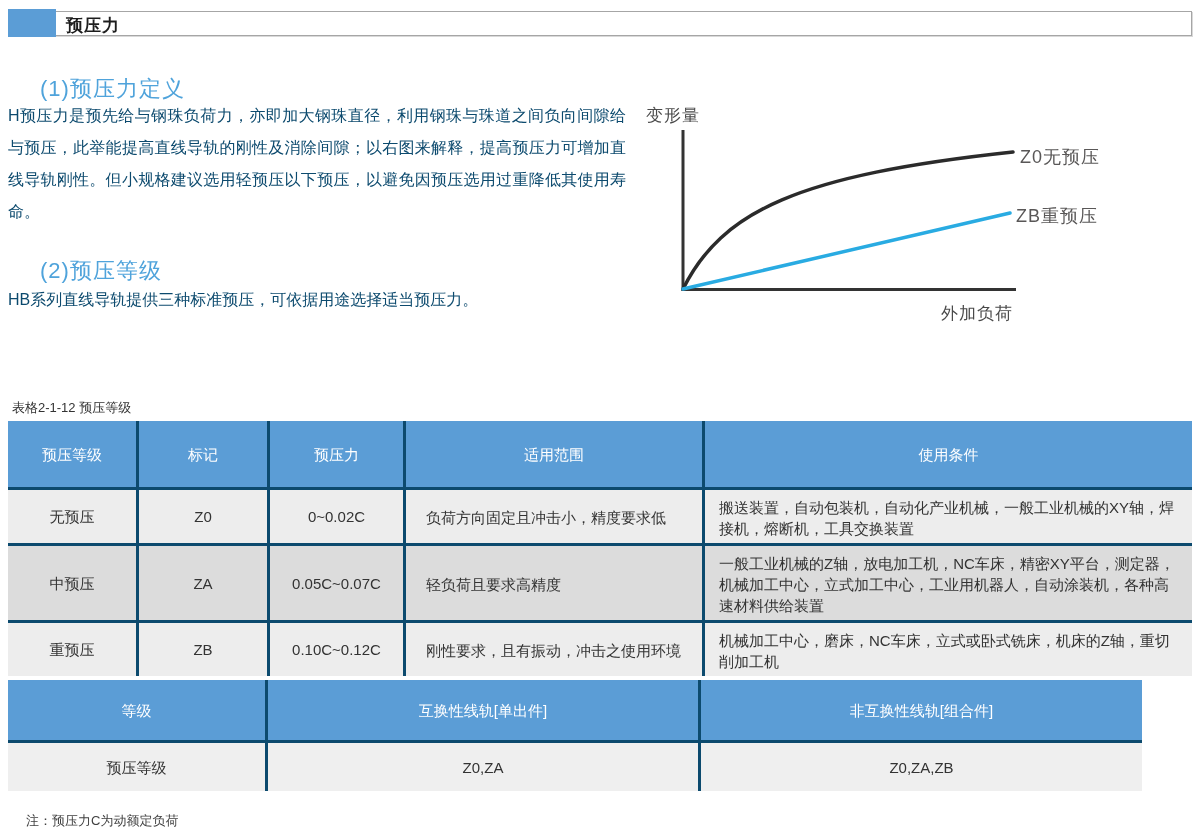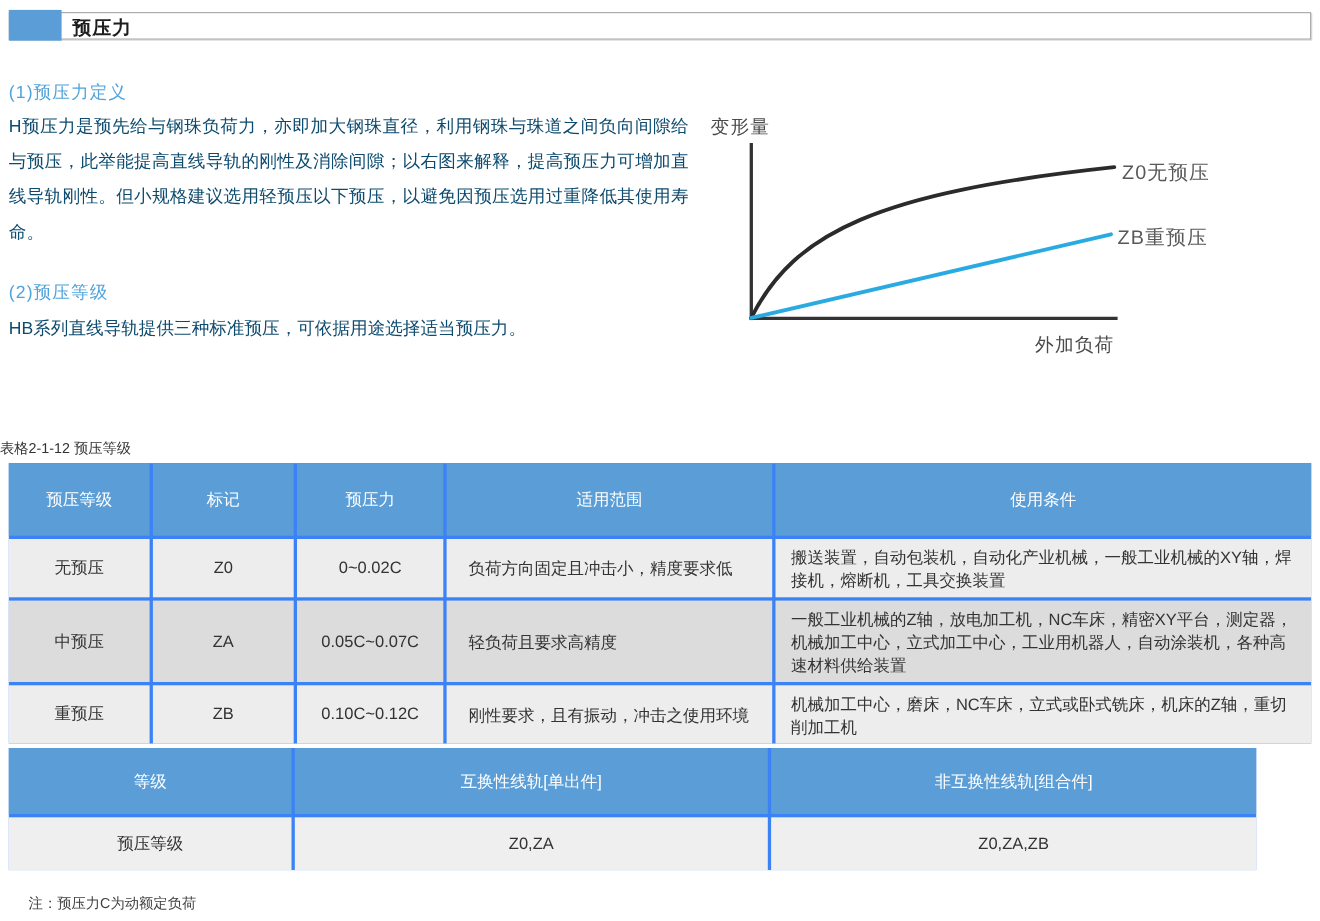--- a/index.html
+++ b/index.html
@@ -25,30 +25,30 @@
     width: 48px; height: 28px;
     background: #5b9dd6;
   }
   .title-text {
     position: absolute; left: 57px; top: 2px;
     font-size: 17px; font-weight: bold; color: #1d1d1d;
     letter-spacing: 1px;
   }
 
   
-  .sec-heading { font-size: 16px; color: #4fa3db; letter-spacing: 1px; }
+  .sec-heading { font-size: 22px; color: #4fa3db; letter-spacing: 1px; margin-left: 32px; }
   .body-par { width: 618px; font-size: 16px; line-height: 32px; color: #0c4a6e; text-align: justify; }
 
   
   .chart-label { font-size: 17px; color: #4a4a4a; letter-spacing: 1px; white-space: nowrap; }
   .series-label { font-size: 18px; color: #595757; letter-spacing: 1px; white-space: nowrap; }
 
   
   .tbl-caption { font-size: 13px; color: #333; }
-  .grid-table { display: grid; gap: 3px; background: #3b82f6; }
+  .grid-table { display: grid; gap: 3px; background: #0c4a6e; }
   .t1 { left: 8px; top: 421px; width: 1184px; grid-template-columns: 128px 128px 133px 296px 1fr; }
   .t2 { left: 8px; top: 680px; width: 1134px; grid-template-columns: 257px 430px 1fr; }
   .cell {
     display: flex; align-items: center; justify-content: center;
     font-size: 15px; color: #333; line-height: 21px;
   }
   .th { background: #5b9dd6; color: #ffffff; font-size: 15px; }
   .t1 .th { min-height: 66px; }
   .t2 .th { min-height: 60px; }
   .r-light { background: #ededed; }
@@ -87,21 +87,21 @@
   <path d="M53 194 C 92 116, 168 80, 383 57" fill="none" stroke-width="3.5" stroke-linecap="round" stroke="#2b2b2b"></path>
 
   <path d="M53 194 L 380 118" fill="none" stroke-width="3.5" stroke-linecap="round" stroke="#29abe2"></path>
 </svg>
 
 <div class="abs chart-label" style="left:646px; top:104px;">变形量</div>
 <div class="abs chart-label" style="left:941px; top:302px;">外加负荷</div>
 <div class="abs series-label" style="left:1020px; top:145px;">Z0无预压</div>
 <div class="abs series-label" style="left:1016px; top:204px;">ZB重预压</div>
 
-<div class="abs tbl-caption" style="left:0; top:399px;">表格2-1-12  预压等级</div>
+<div class="abs tbl-caption" style="left:12px; top:399px;">表格2-1-12  预压等级</div>
 
 <div class="abs grid-table t1">
   <div class="cell th">预压等级</div>
   <div class="cell th">标记</div>
   <div class="cell th">预压力</div>
   <div class="cell th">适用范围</div>
   <div class="cell th">使用条件</div>
 
   <div class="cell r-light row1">无预压</div>
   <div class="cell r-light row1">Z0</div>

